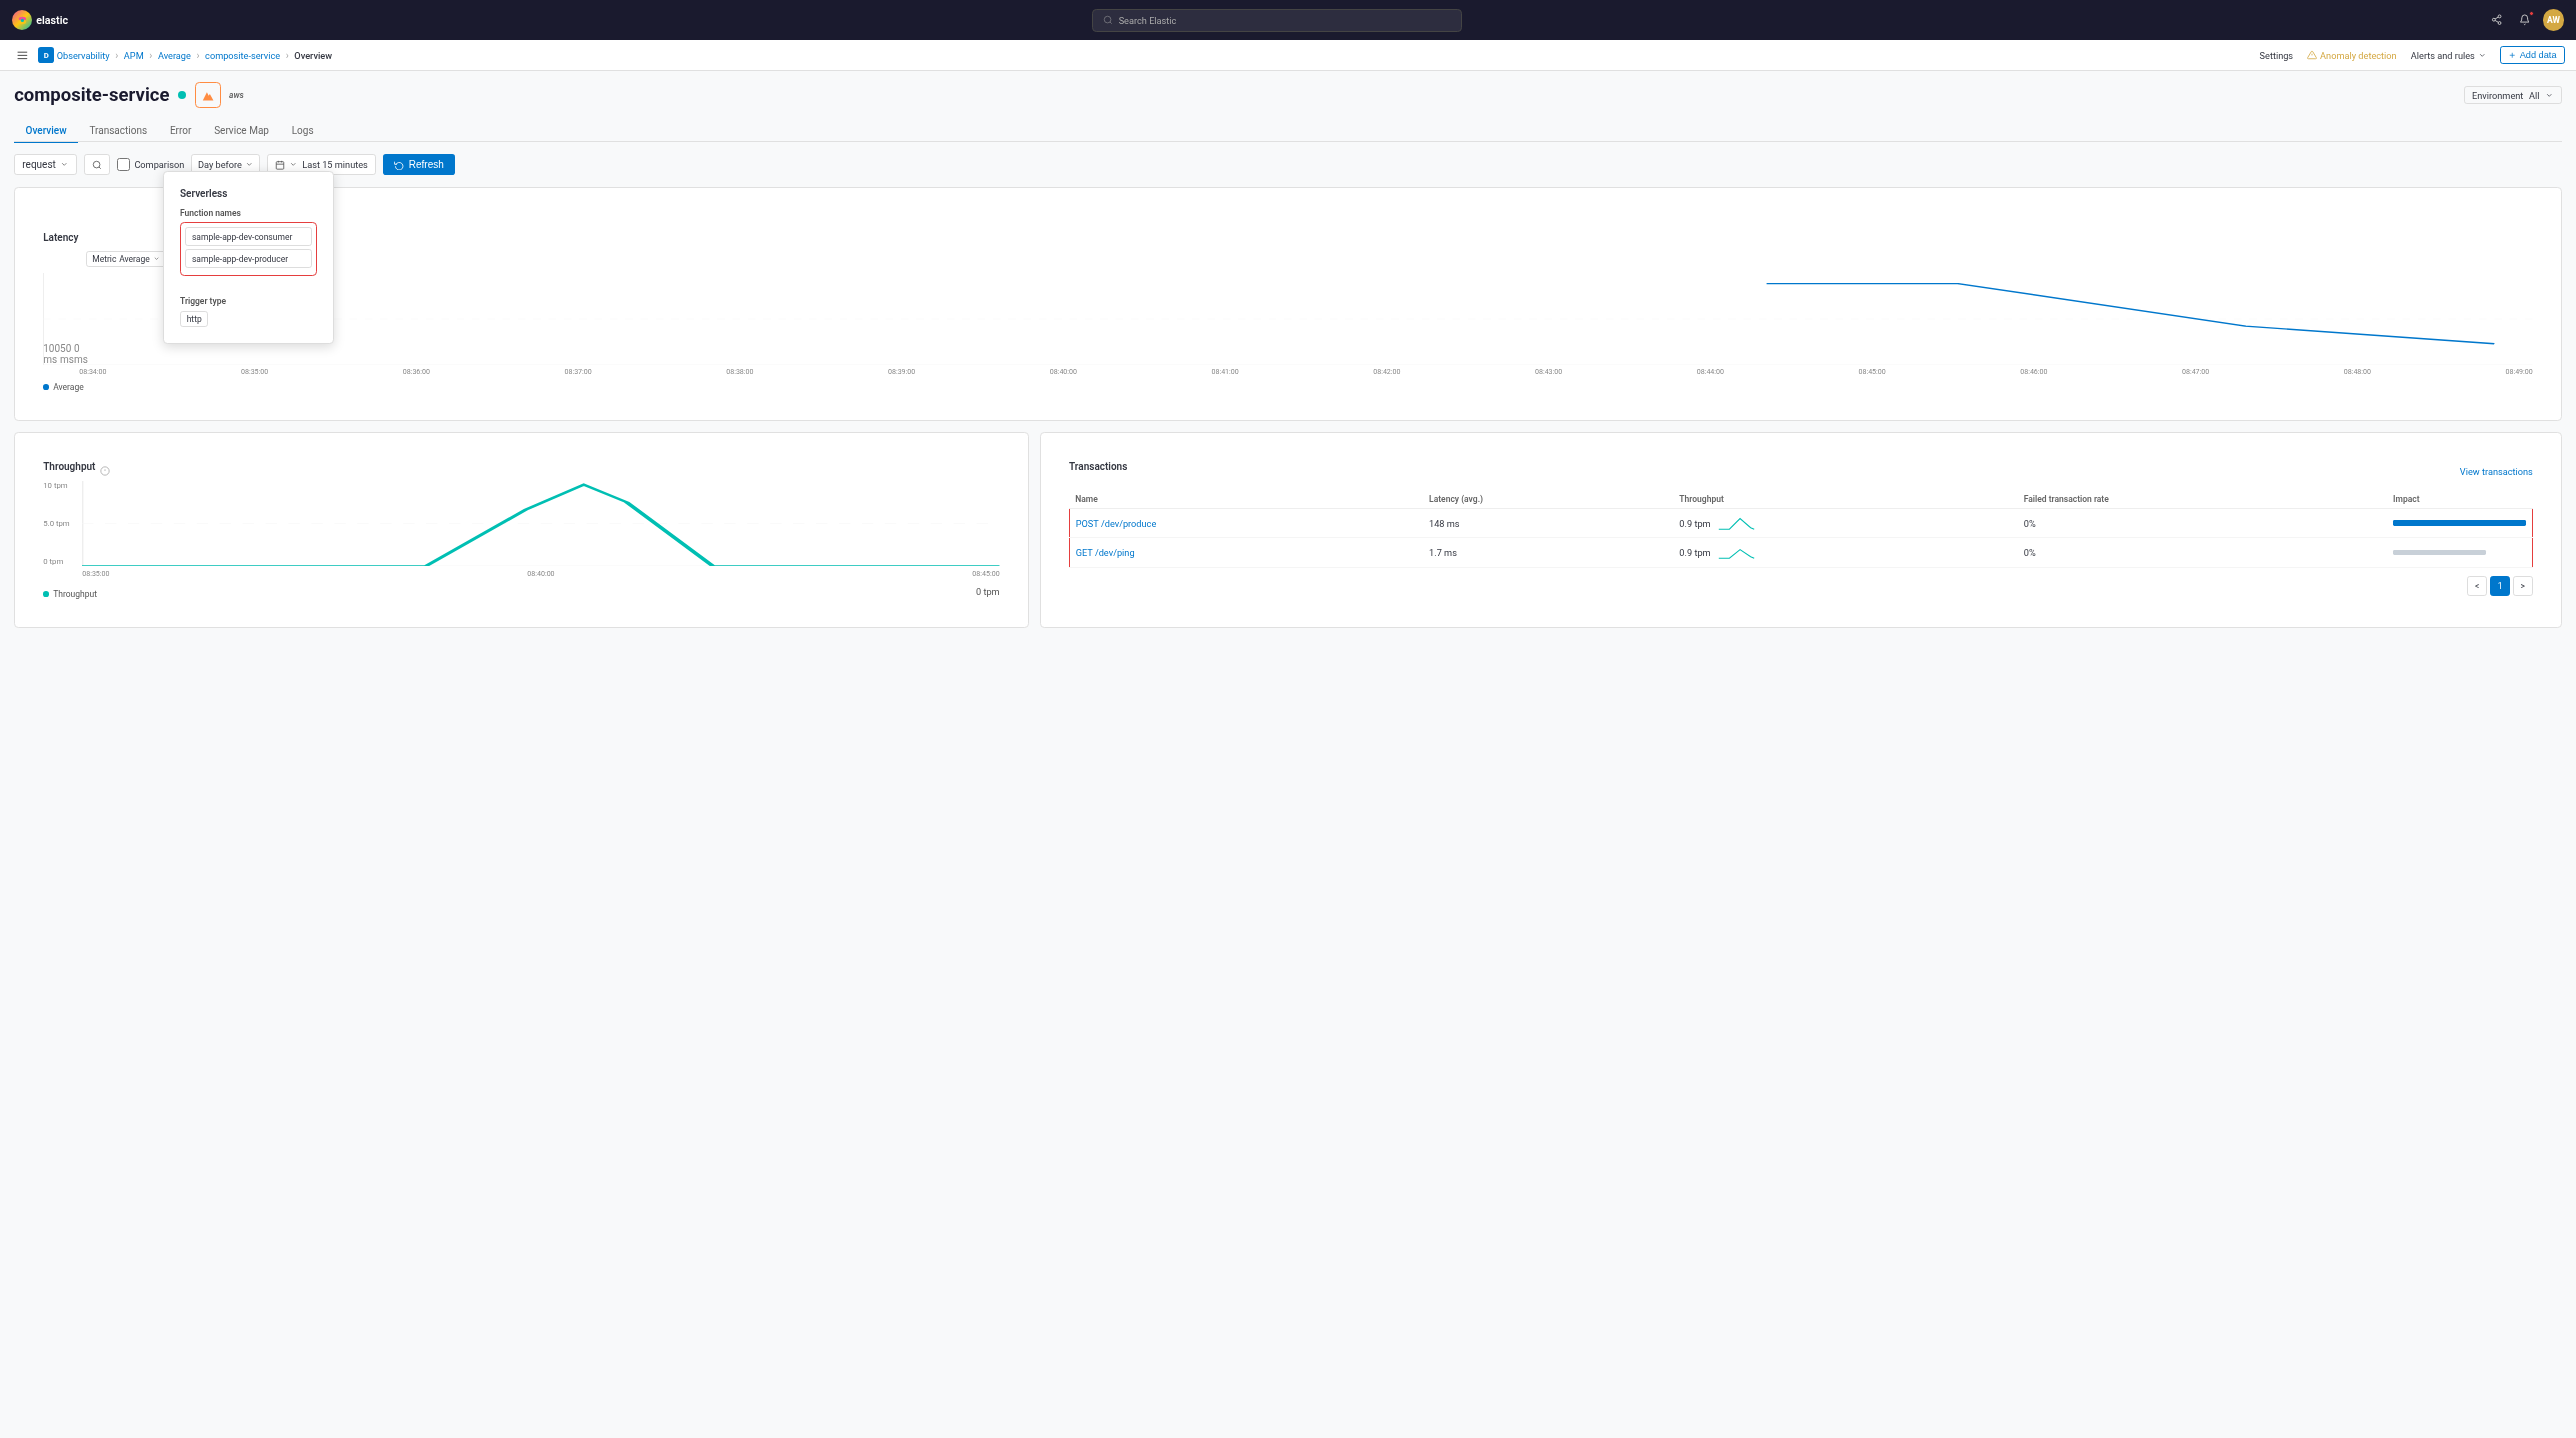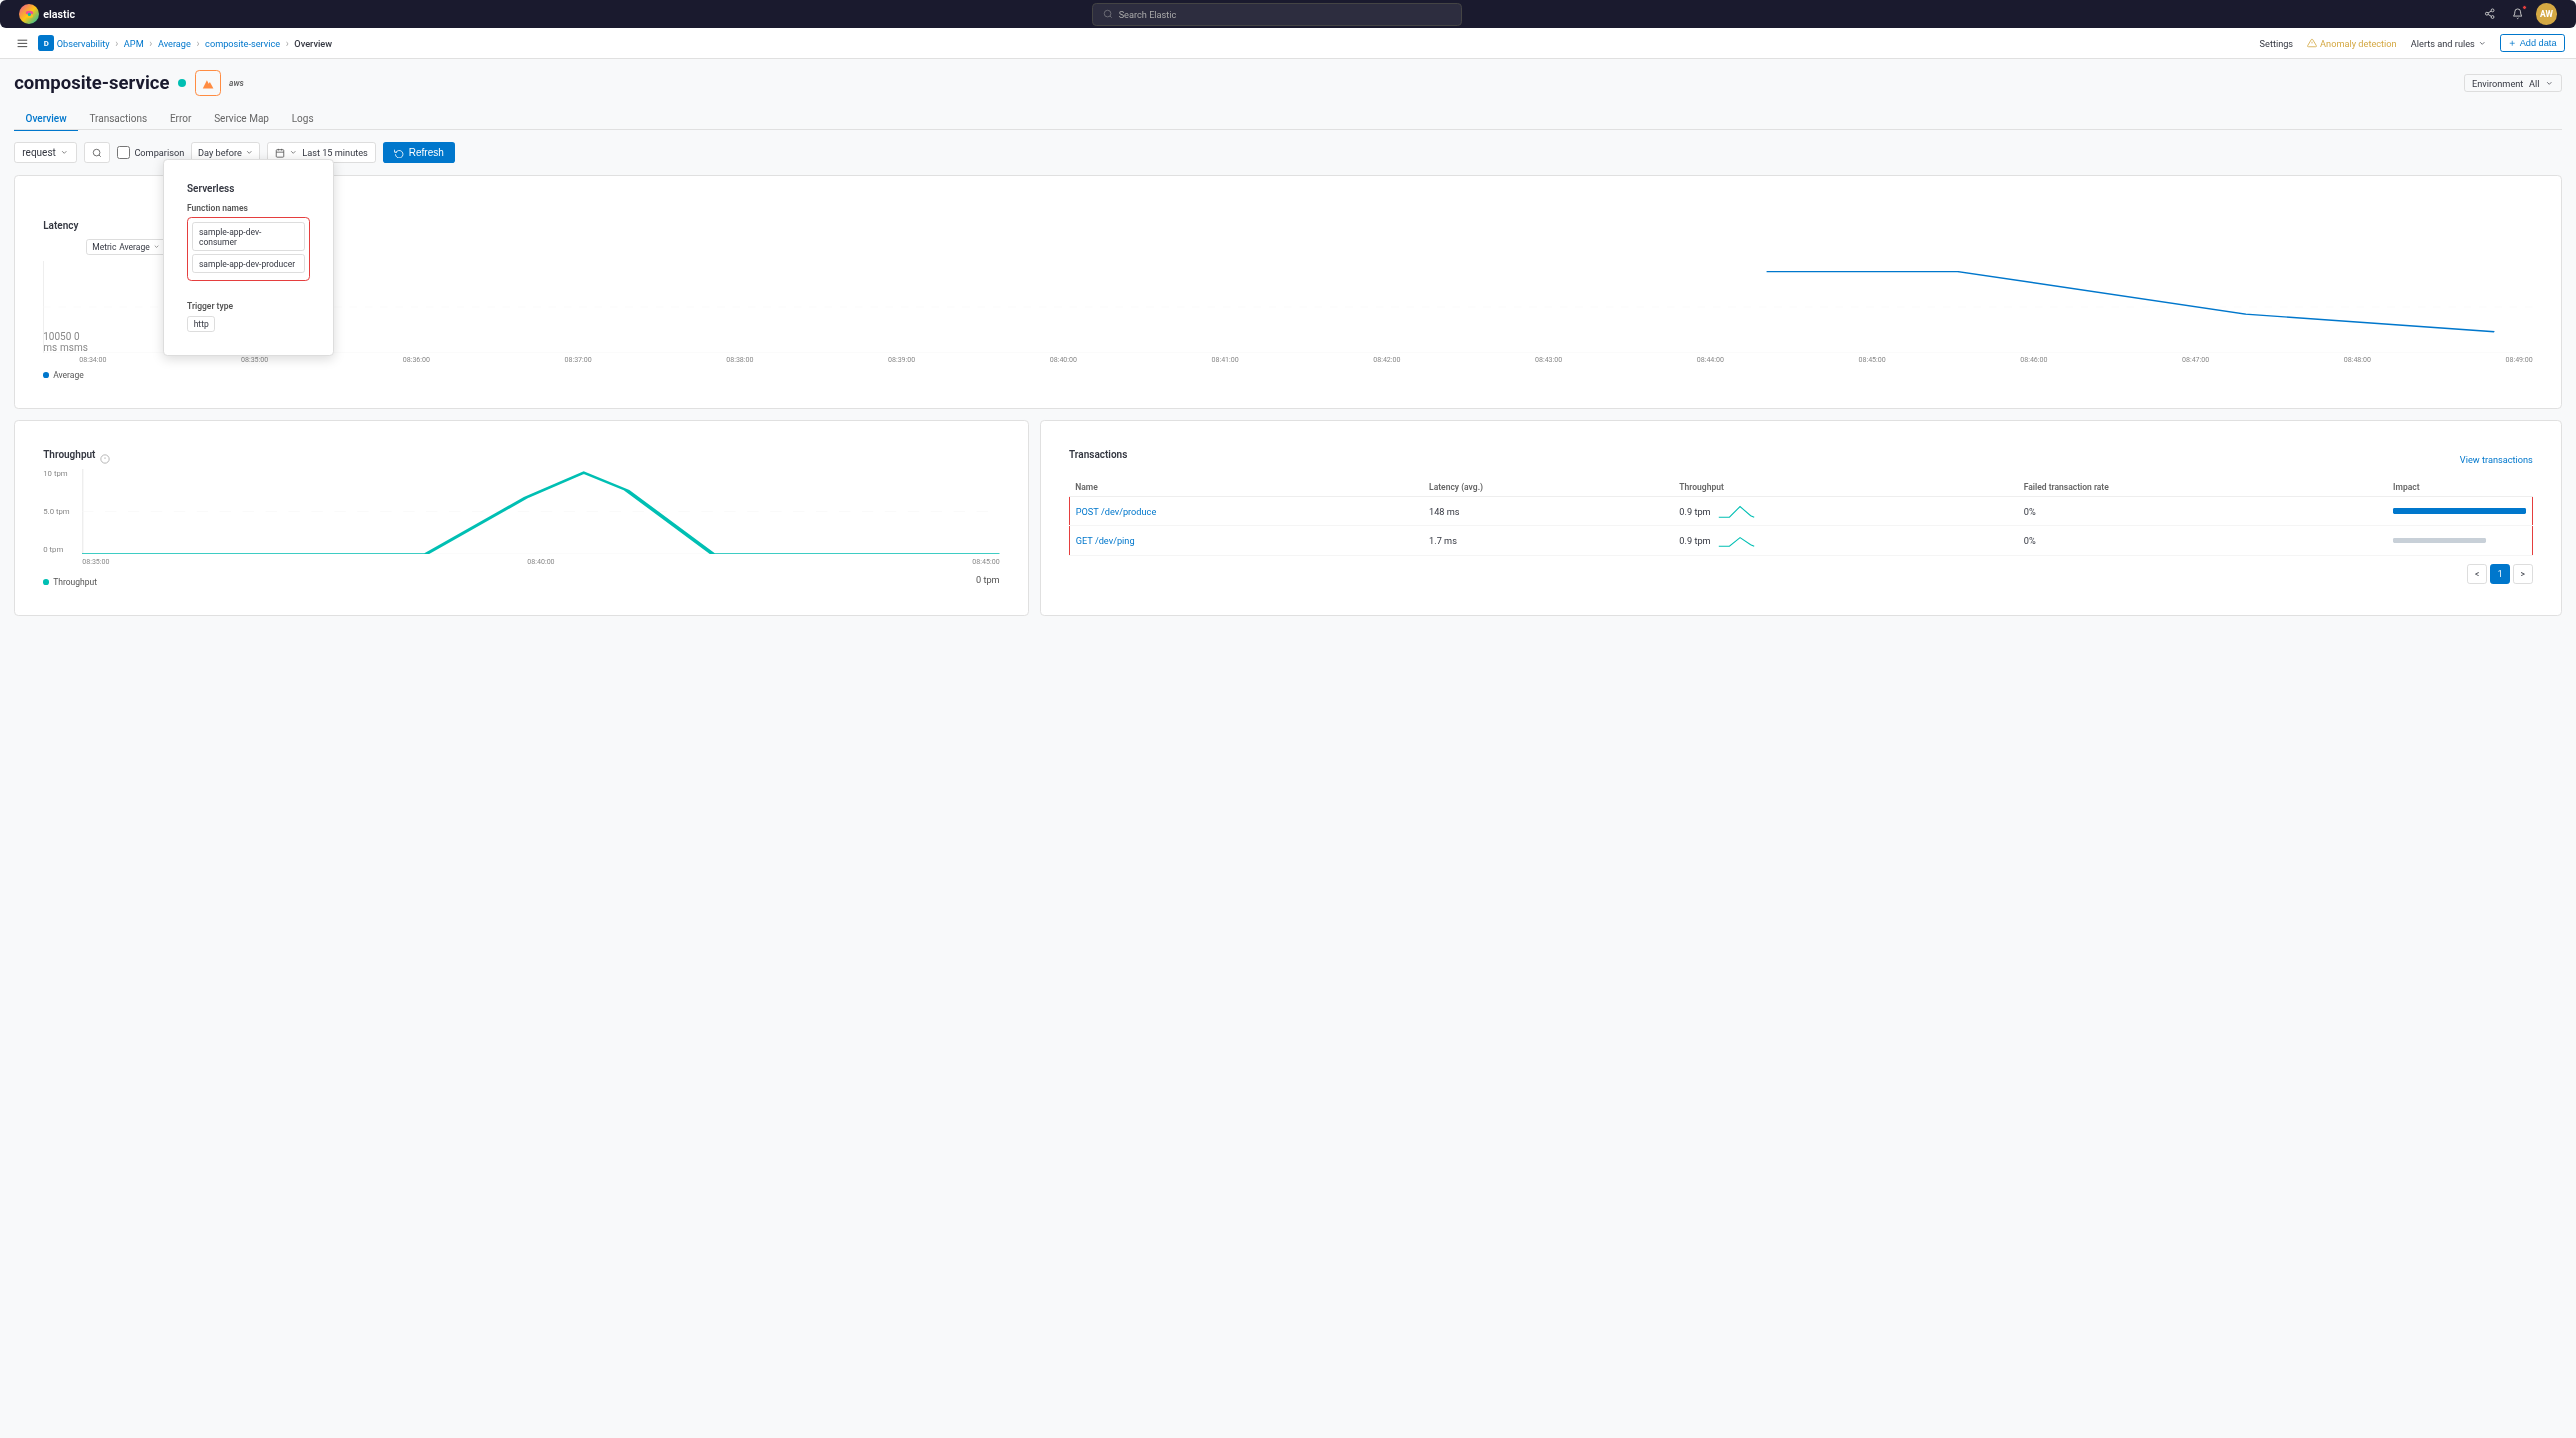--- a/index.html
+++ b/index.html
@@ -3,25 +3,24 @@
   <meta charset="utf-8">
   <style>
     * { box-sizing: border-box; margin: 0; padding: 0; }
     body { font-family: -apple-system, BlinkMacSystemFont, 'Segoe UI', Roboto, sans-serif; background: #f8f9fa; color: #343741; font-size: 10px; }
 
     
     .top-bar {
       background: #1a1a2e;
       display: flex;
       align-items: center;
-      height: 28px;
-      padding: 0 19px;
+      height: 40px;
+      padding: 0 12px;
       gap: 8.5px;
       position: relative;
-      border-radius: 6px;
     }
     .elastic-logo {
       display: flex;
       align-items: center;
       gap: 4.3px;
       color: white;
       font-weight: 600;
       font-size: 10.7px;
     }
     .elastic-logo .logo-circle {
@@ -308,21 +307,21 @@
     .pg-btn.active { background: #0077cc; color: white; border-color: #0077cc; }
 
     
     .serverless-popup {
       position: absolute;
       top: 100px;
       left: 163px;
       background: white;
       border: 0.7px solid #ddd;
       border-radius: 4.3px;
-      padding: 23px;
+      padding: 16px;
       width: 171px;
       box-shadow: 0 2.8px 11.4px rgba(0,0,0,0.15);
       z-index: 100;
     }
     .serverless-popup h4 { font-size: 10px; font-weight: 600; margin-bottom: 8.5px; }
     .popup-section-label { font-size: 8.5px; color: #555; font-weight: 600; margin-bottom: 4.3px; }
     .fn-item {
       border: 0.7px solid #ddd;
       border-radius: 2.8px;
       padding: 3.6px 5.7px;

